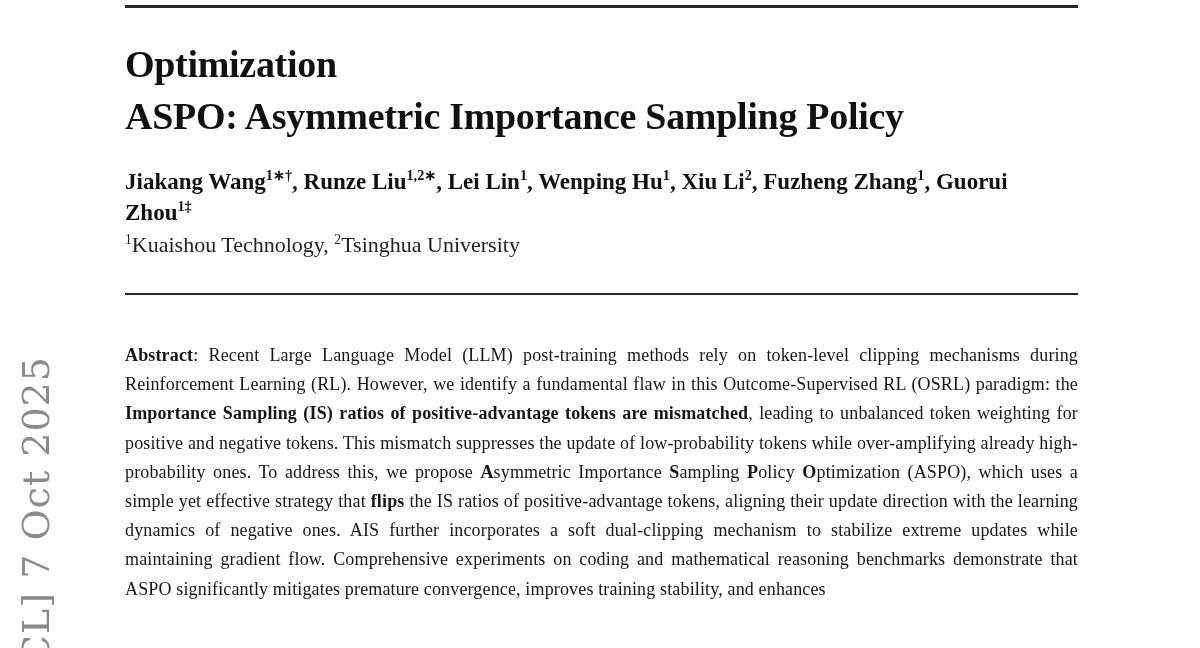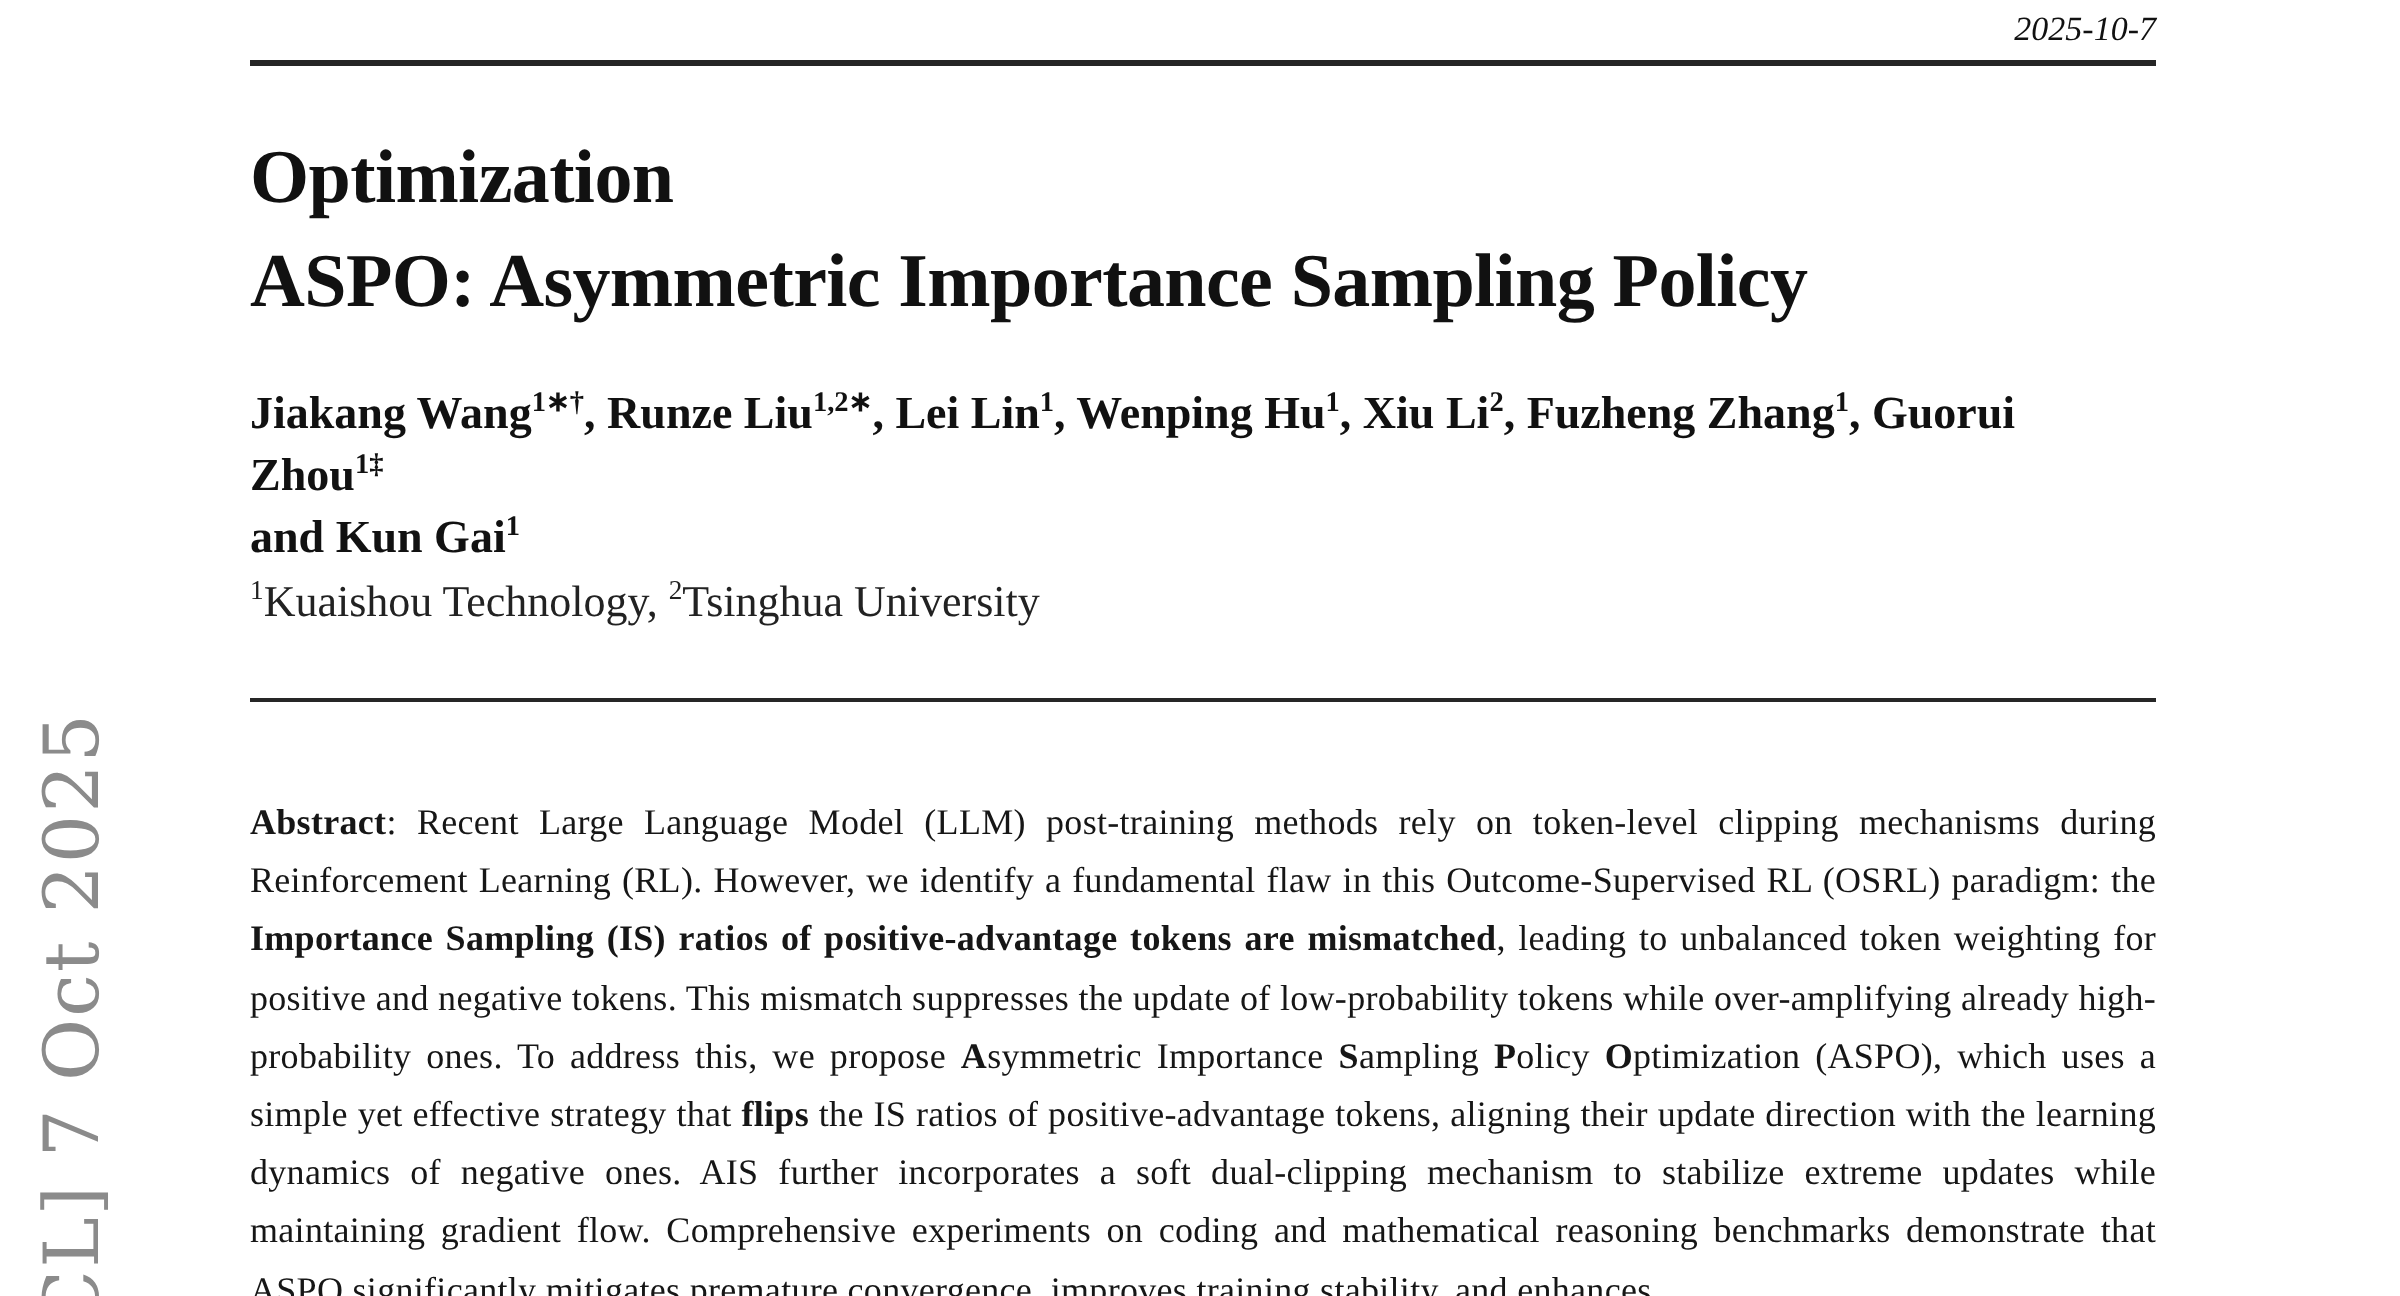--- a/index.html
+++ b/index.html
@@ -82,32 +82,30 @@
 </style>
 </head>
 <body>
 
 <div class="page" style="background: rgb(255, 255, 255);">
 
   <div class="watermark" style="color: rgb(139, 139, 139);">CL] 7 Oct 2025</div>
 
   <div class="content">
 
-    <div class="date-row">2025-10-7</div>
 
     <div class="rule rule-top"></div>
 
     <h1 class="paper-title">
       <div>Optimization</div>
       <div>ASPO: Asymmetric Importance Sampling Policy</div>
     </h1>
 
     <div class="authors">
       <div>Jiakang Wang<sup>1∗†</sup>, Runze Liu<sup>1,2∗</sup>, Lei Lin<sup>1</sup>, Wenping Hu<sup>1</sup>, Xiu Li<sup>2</sup>, Fuzheng Zhang<sup>1</sup>, Guorui Zhou<sup>1‡</sup></div>
-      <div>and Kun Gai<sup>1</sup></div>
     </div>
 
     <div class="affiliation"><sup>1</sup>Kuaishou Technology, <sup>2</sup>Tsinghua University</div>
 
     <div class="rule rule-mid"></div>
 
     <p class="abstract"><b>Abstract</b>: Recent Large Language Model (LLM) post-training methods rely on token-level clipping mechanisms during Reinforcement Learning (RL). However, we identify a fundamental flaw in this Outcome-Supervised RL (OSRL) paradigm: the <b>Importance Sampling (IS) ratios of positive-advantage tokens are mismatched</b>, leading to unbalanced token weighting for positive and negative tokens. This mismatch suppresses the update of low-probability tokens while over-amplifying already high-probability ones. To address this, we propose <b>A</b>symmetric Importance <b>S</b>ampling <b>P</b>olicy <b>O</b>ptimization (ASPO), which uses a simple yet effective strategy that <b>flips</b> the IS ratios of positive-advantage tokens, aligning their update direction with the learning dynamics of negative ones. AIS further incorporates a soft dual-clipping mechanism to stabilize extreme updates while maintaining gradient flow. Comprehensive experiments on coding and mathematical reasoning benchmarks demonstrate that ASPO significantly mitigates premature convergence, improves training stability, and enhances</p>
 
   </div>
 </div>

